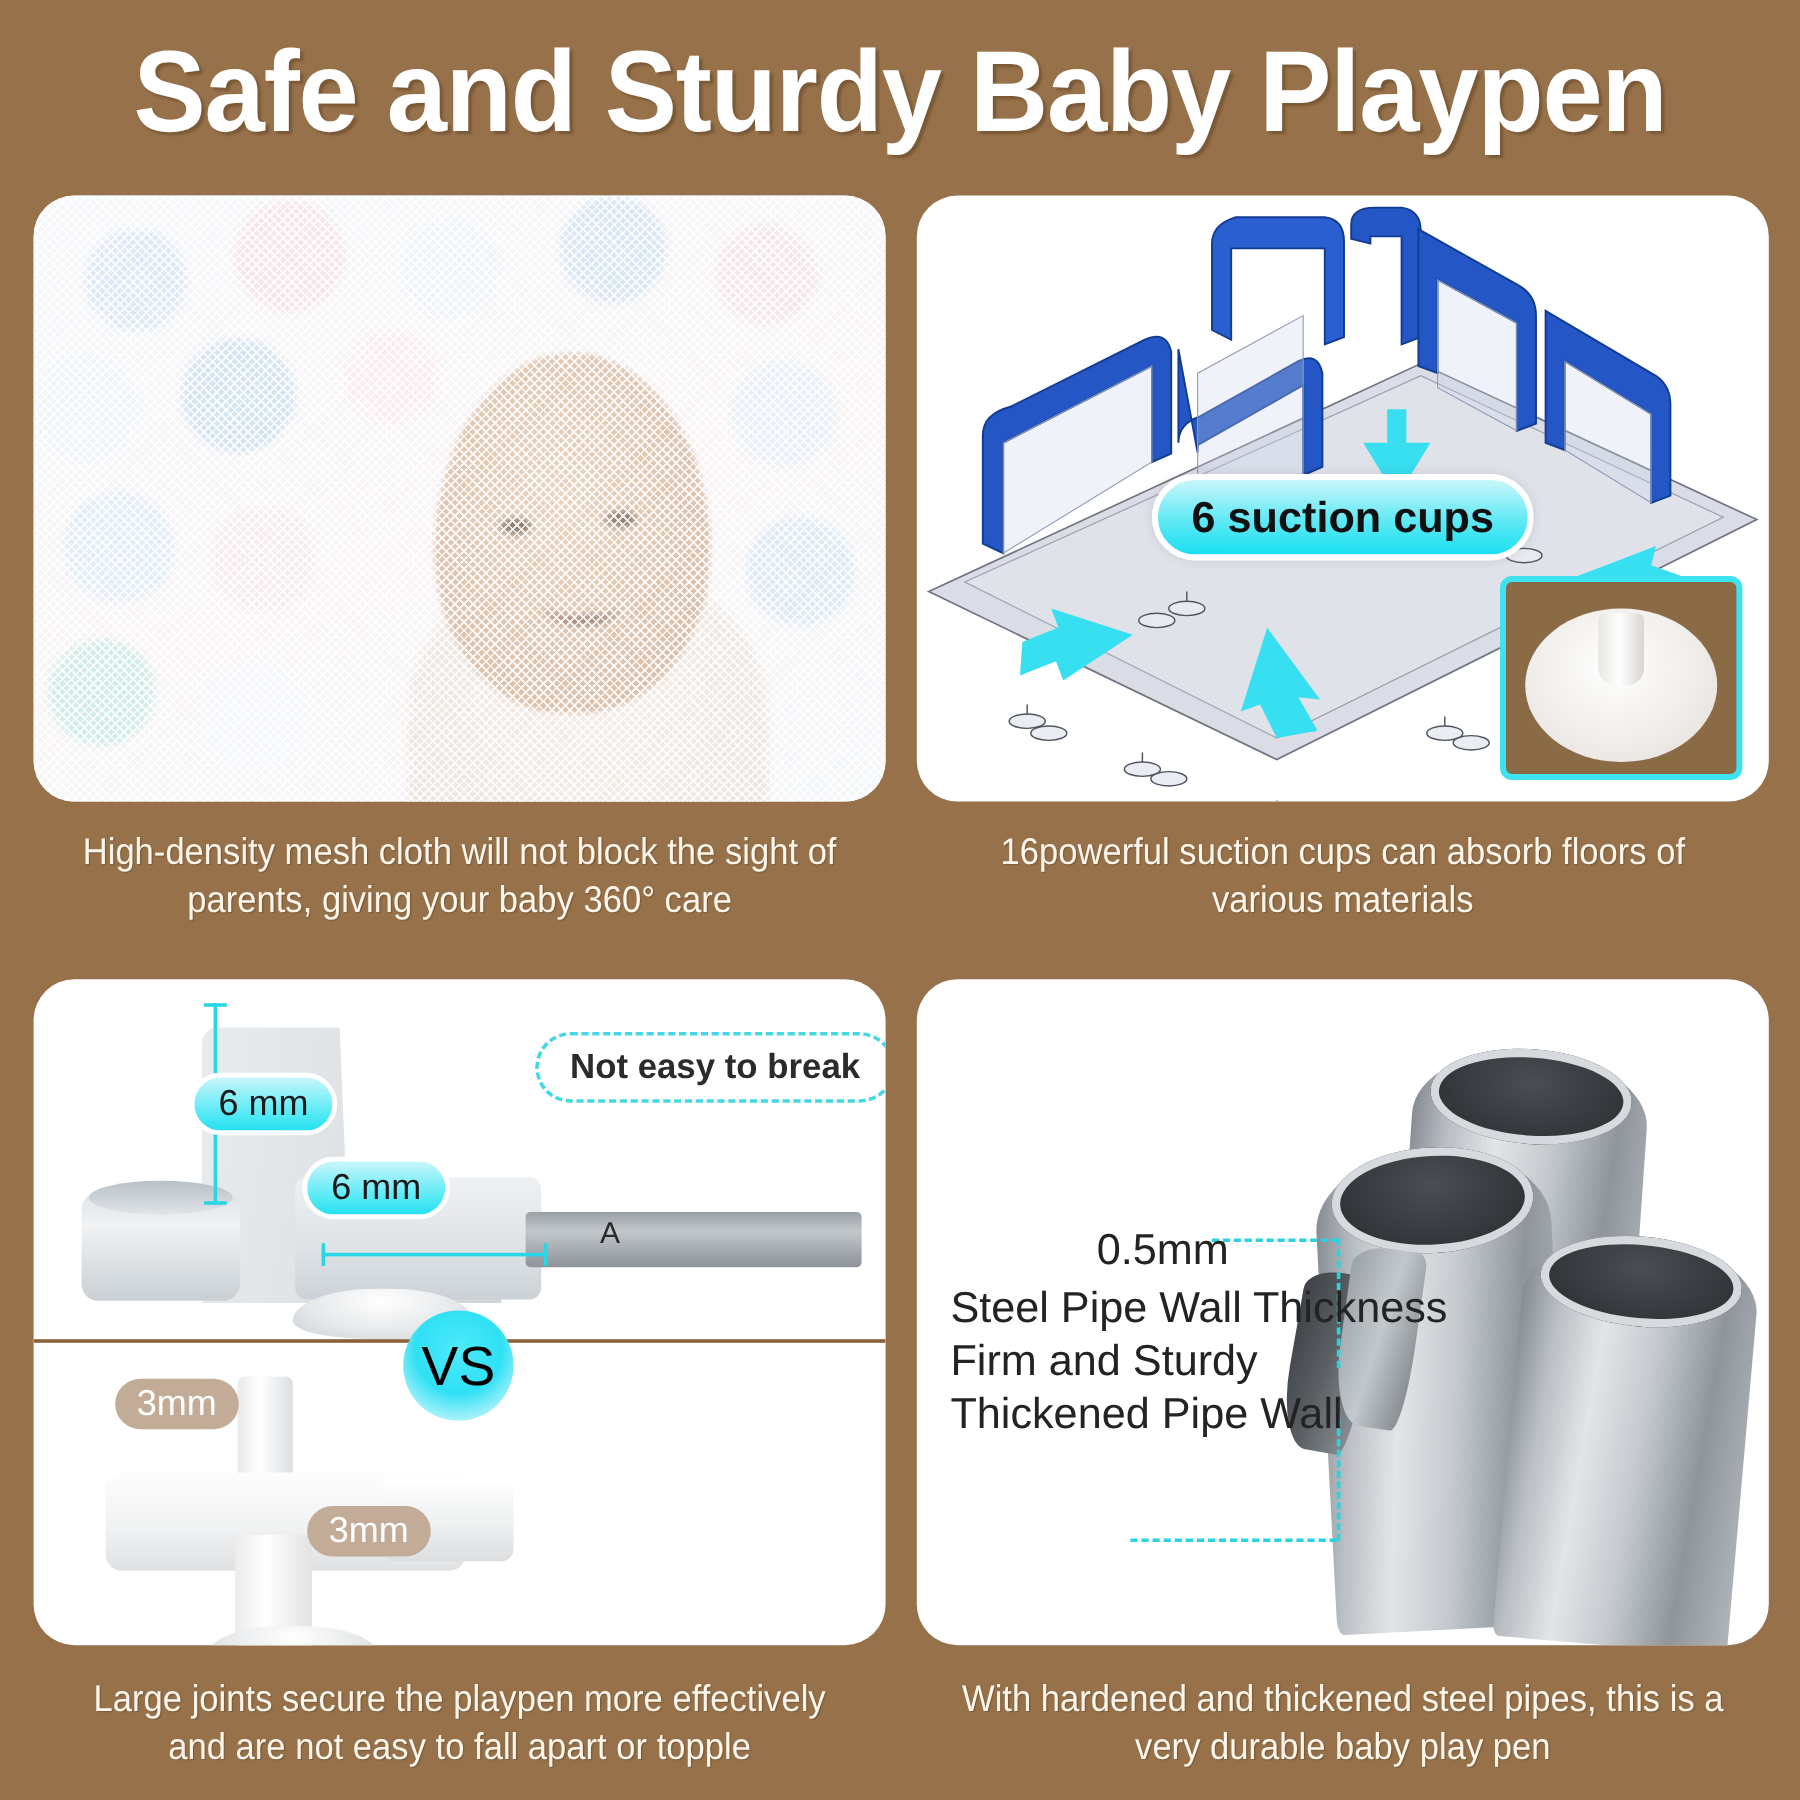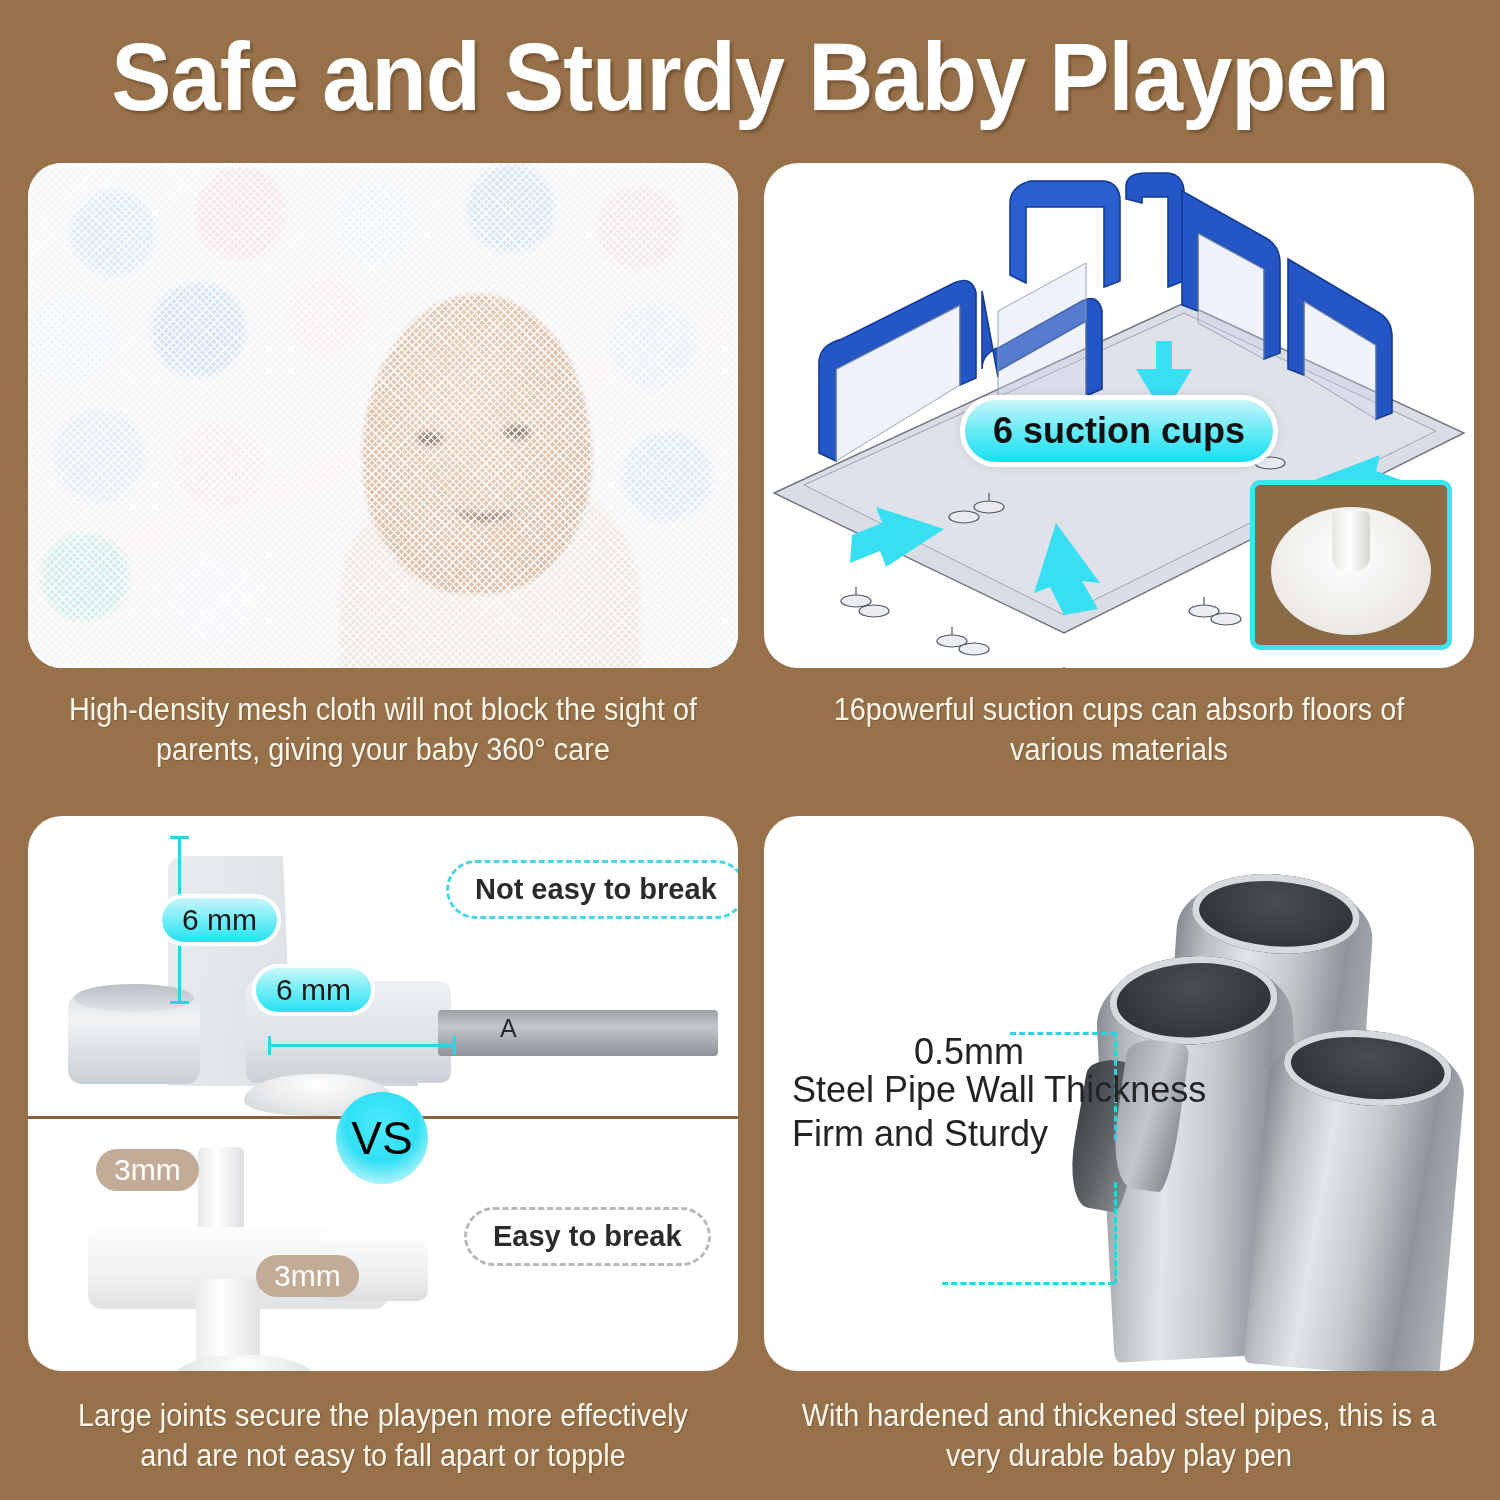--- a/index.html
+++ b/index.html
@@ -199,21 +199,21 @@
   }
 
   
   .pipes-head{
     position:absolute;left:36px;top:42px;font-size:42px;font-weight:bold;color:#111111;
     white-space:nowrap;
   }
   .dia-row{position:absolute;left:160px;top:108px;display:flex;align-items:flex-end;}
   .dia-num{font-size:82px;font-weight:bold;color:#2fdcf0;line-height:.95;}
   .dia-unit{font-size:38px;font-weight:bold;color:#4a4a4a;margin-left:10px;margin-bottom:10px;}
-  .wall-num{position:absolute;left:150px;top:215px;font-size:36px;color:#232323;}
+  .wall-num{position:absolute;left:150px;top:204px;font-size:36px;color:#232323;}
   .pipe-text{position:absolute;left:28px;top:252px;font-size:36px;color:#232323;line-height:1.22;}
   .pipe-text2{position:absolute;left:28px;top:408px;font-size:36px;color:#232323;line-height:1.22;}
   .dh{position:absolute;border-top:3px dashed #2bd3e2;}
   .dv{position:absolute;border-left:3px dashed #2bd3e2;}
 
   .pipe{
     position:absolute;border-radius:50% 50% 6px 6px/16% 16% 3% 3%;
     background:linear-gradient(95deg,#7e848a 0%,#b9bec3 16%,#e2e5e8 34%,#c4c9ce 55%,#8f959b 78%,#b0b5ba 100%);
   }
   .pipe .bore{
@@ -341,21 +341,20 @@
   <div class="joint-div"></div>
 
   <div class="joint-bot">
     <div class="small-joint"></div>
     <div class="small-tee"></div>
     <div class="small-tee-r"></div>
     <div class="small-stem"></div>
     <div class="sucker" style="left:146px;top:236px;width:140px;height:36px;"></div>
     <div class="badge-tan" style="left:68px;top:30px;">3mm</div>
     <div class="badge-tan" style="left:228px;top:136px;">3mm</div>
-    <div class="badge-dash gray" style="left:436px;top:88px;">Easy to break</div>
   </div>
 </div>
 <div class="vs-circle">VS</div>
 <div class="caption" id="cap-joints">Large joints secure the playpen more effectively and are not easy to fall apart or topple</div>
 
 <div class="panel" id="panel-pipes">
 
   <div class="pipe" style="left:404px;top:60px;width:196px;height:360px;transform:rotate(4deg);">
     <div class="bore"></div>
   </div>
@@ -370,15 +369,16 @@
 
   <div class="dh" style="left:246px;top:216px;width:106px;"></div>
   <div class="dv" style="left:350px;top:216px;height:108px;"></div>
   <div class="dh" style="left:178px;top:466px;width:172px;"></div>
   <div class="dv" style="left:350px;top:366px;height:102px;"></div>
 
   <div class="wall-num">0.5mm</div>
   <div class="pipe-text">
     <div>Steel Pipe Wall Thickness</div>
     <div>Firm and Sturdy</div>
+    <div>Thickened Pipe Wall</div>
   </div>
 </div>
 <div class="caption" id="cap-pipes">With hardened and thickened steel pipes, this is a very durable baby play pen</div>
 
 </body></html>

